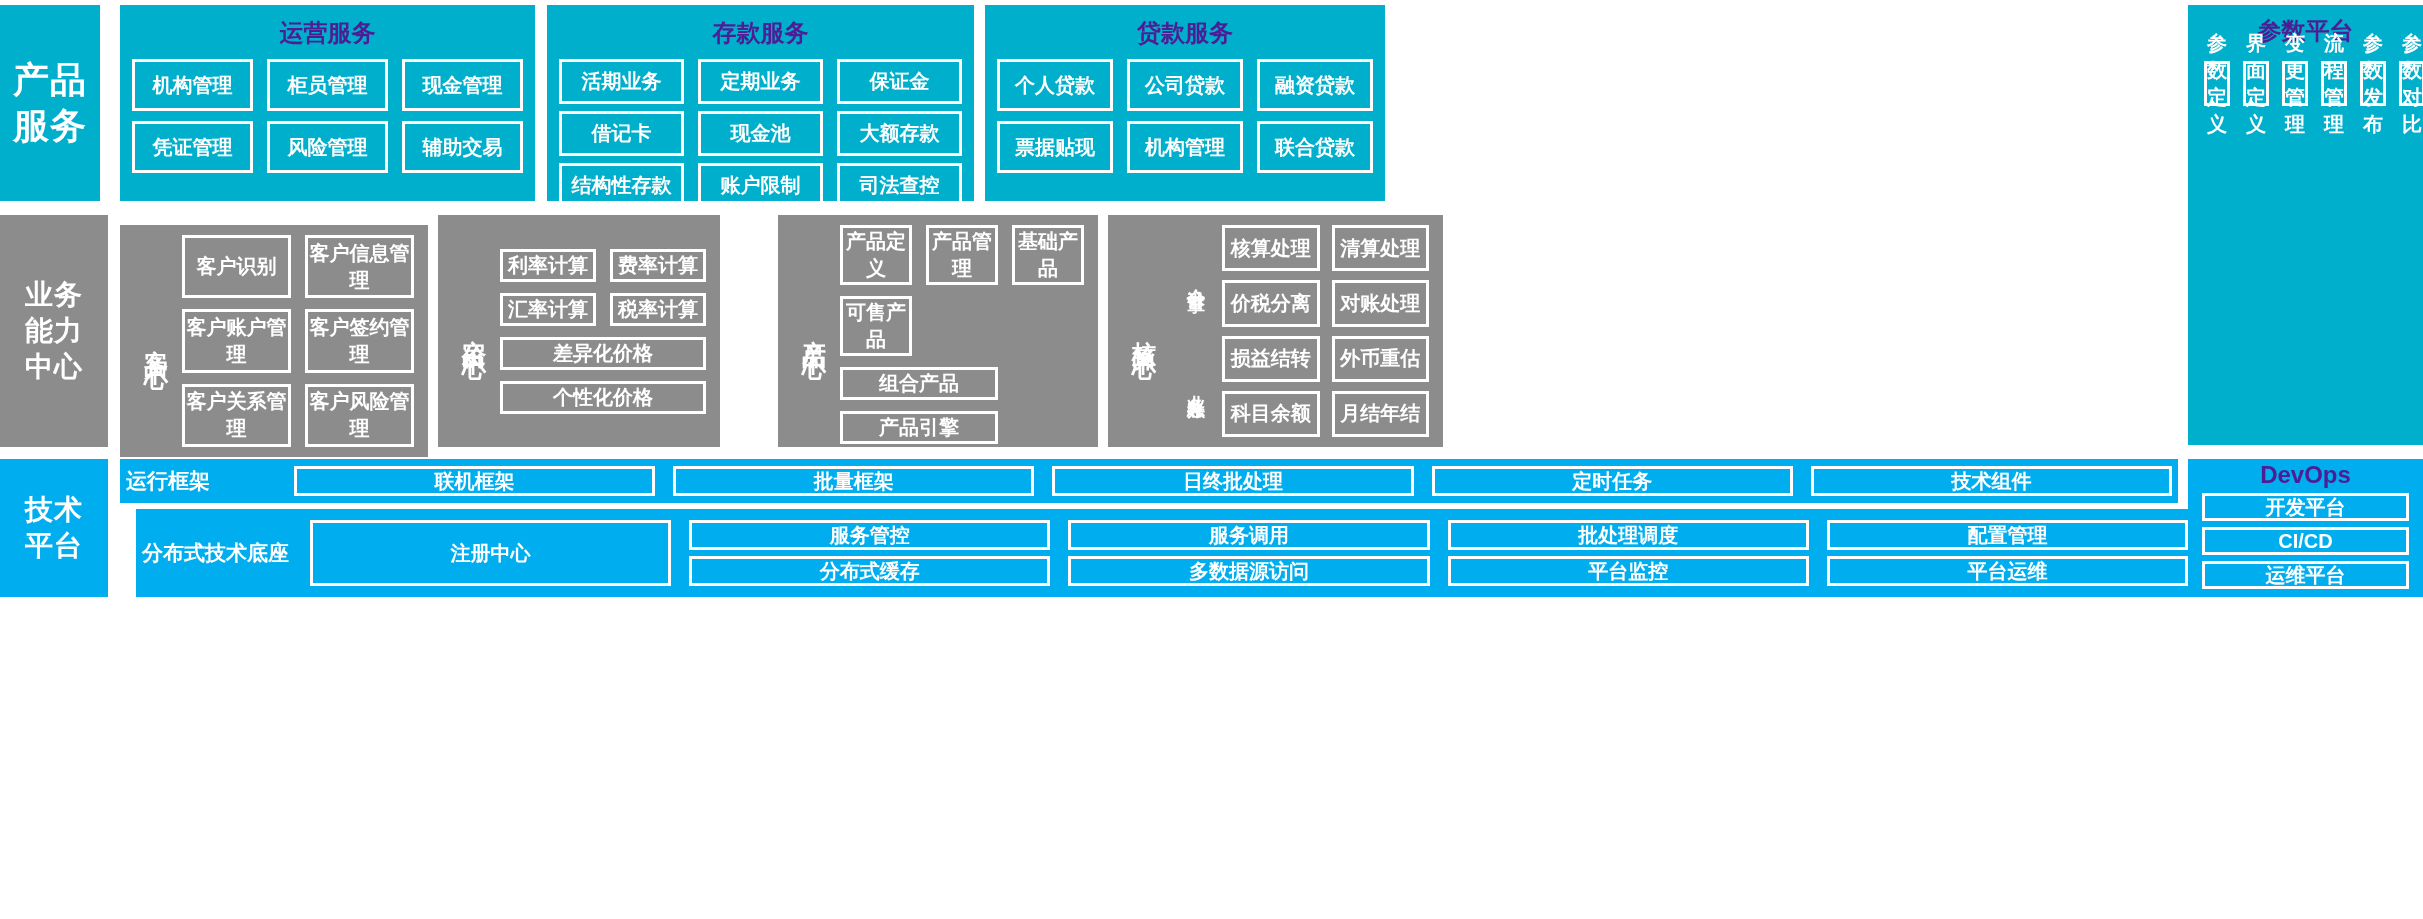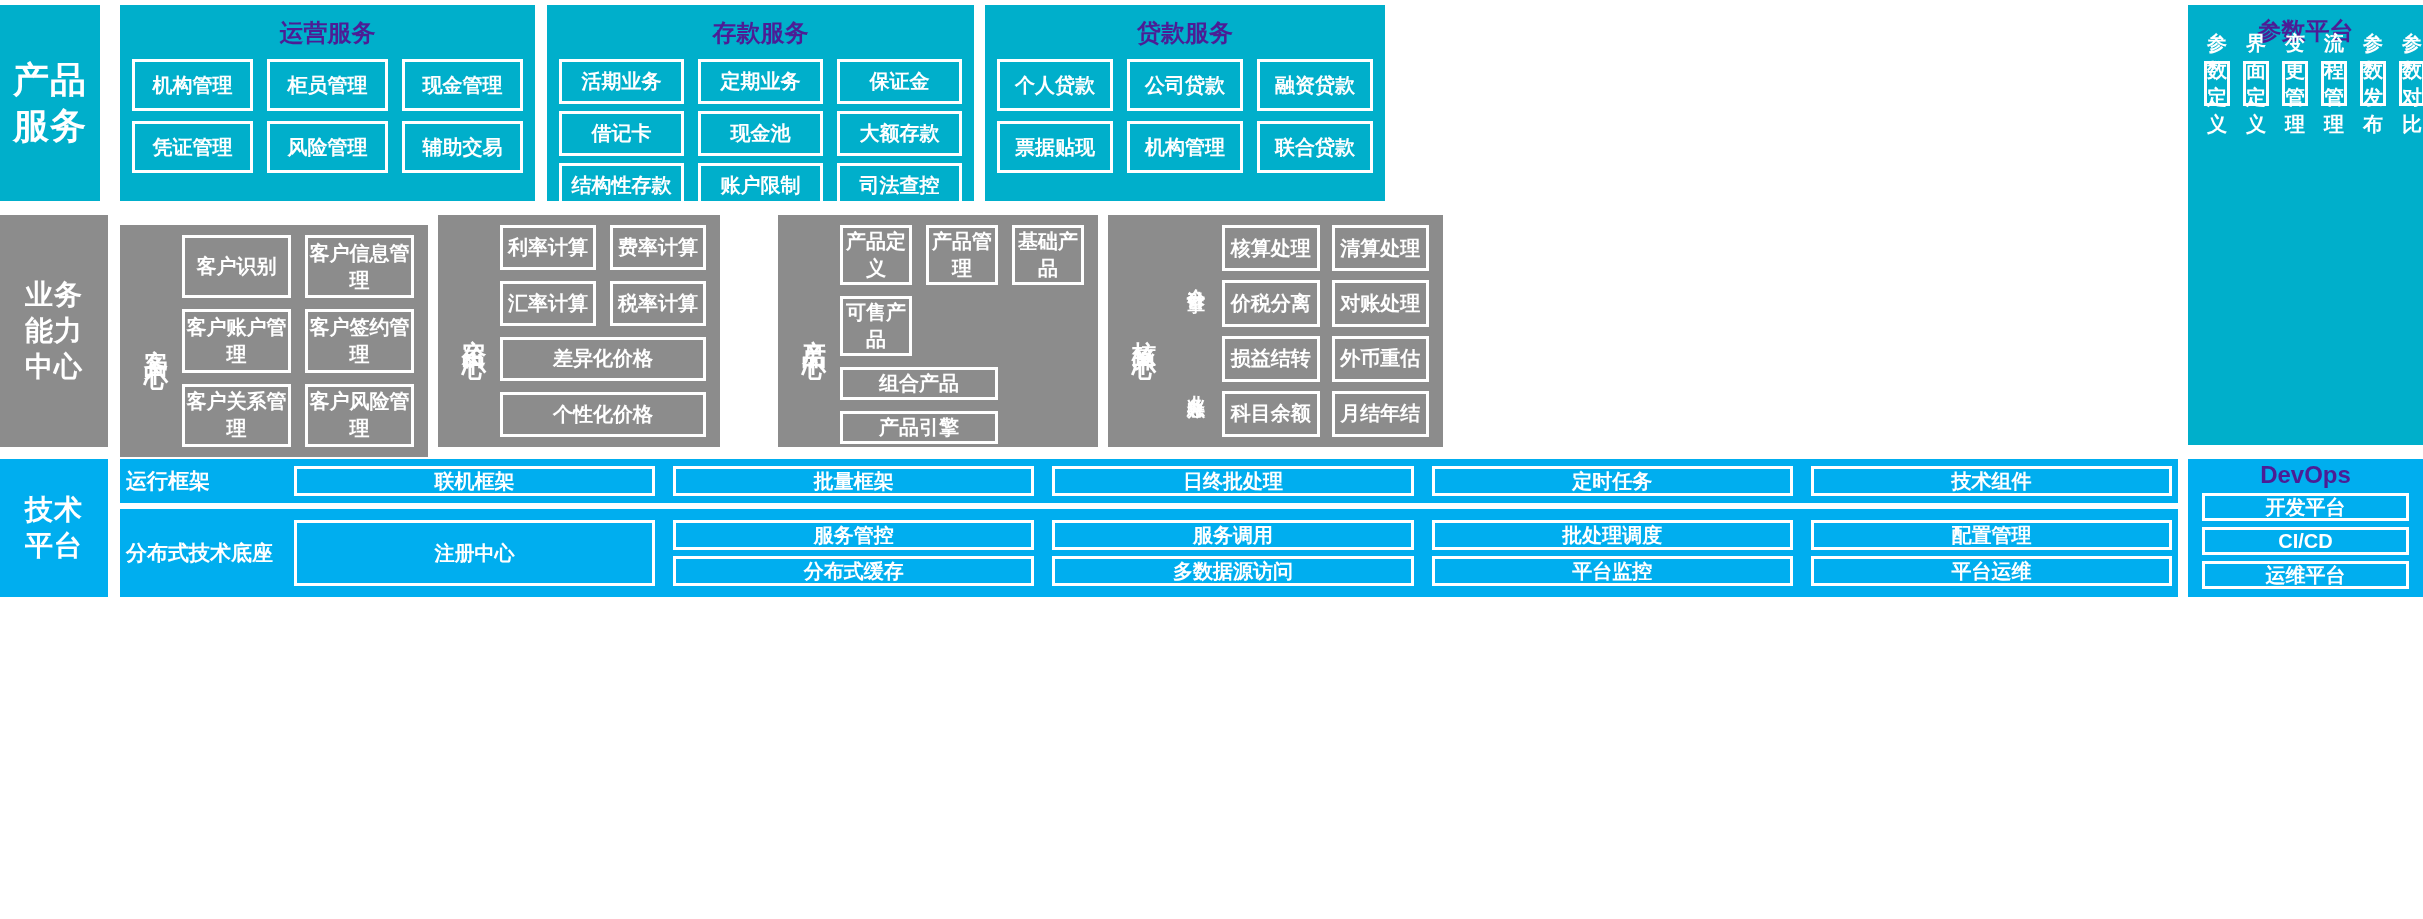--- a/index.html
+++ b/index.html
@@ -68,41 +68,41 @@
   #r2-label{left:0;top:215px;width:108px;height:232px;font-size:28px;}
   .ctr-box{position:absolute;box-sizing:border-box;display:flex;
            padding:10px 14px 10px 10px;}
   .ctr-box .vlabel{font-size:24px;width:52px;flex:0 0 52px;}
   .ctr-grid{display:grid;gap:11px 14px;flex:1;}
   .ctr-grid .cell{font-size:20px;}
 
   #cust{left:120px;top:225px;width:308px;height:232px;}
   #cust .ctr-grid{grid-template-columns:repeat(2,1fr);grid-auto-rows:1fr;}
 
-  #price{left:438px;top:215px;width:282px;height:232px;}
+  #price{left:438px;top:215px;width:282px;height:232px;align-items:center;}
   #price .ctr-grid{grid-template-columns:repeat(2,1fr);grid-auto-rows:1fr;}
   #price .span2{grid-column:1 / span 2;}
 
   #prod{left:778px;top:215px;width:320px;height:232px;}
   #prod .ctr-grid{grid-template-columns:repeat(3,1fr);grid-auto-rows:1fr;}
   #prod .span2{grid-column:1 / span 2;}
 
   #acct{left:1108px;top:215px;width:335px;height:232px;}
   #acct .vlabel.main{font-size:24px;}
   #acct .subcol{display:flex;flex-direction:column;justify-content:space-around;
                 flex:0 0 34px;}
   #acct .subcol .vlabel{font-size:18px;letter-spacing:2px;}
   #acct .ctr-grid{grid-template-columns:repeat(2,1fr);grid-auto-rows:1fr;gap:9px 12px;}
 
   
   #r3-label{left:0;top:459px;width:108px;height:138px;font-size:28px;}
   .tech-band{position:absolute;left:120px;box-sizing:border-box;
              display:flex;align-items:center;padding:0 6px;}
   #tech-run{top:459px;width:2058px;height:44px;}
-  #tech-base{top:509px;width:2058px;height:88px;}
+  #tech-base{top:509px;width:2058px;height:88px;margin-left:16px;}
   .tech-name{color:#fff;font-weight:bold;font-size:21px;flex:0 0 168px;}
   .tech-cols{display:flex;gap:18px;flex:1;}
   .tech-col{flex:1;display:flex;flex-direction:column;gap:6px;}
   .tech-cols .cell{font-size:20px;height:30px;}
   #tech-base .tech-cols .cell{height:30px;}
   #tech-base .regcol{flex:1;}
   #tech-base .regcol .cell{height:66px;}
 
   
   #devops{position:absolute;left:2188px;top:459px;width:235px;height:138px;

